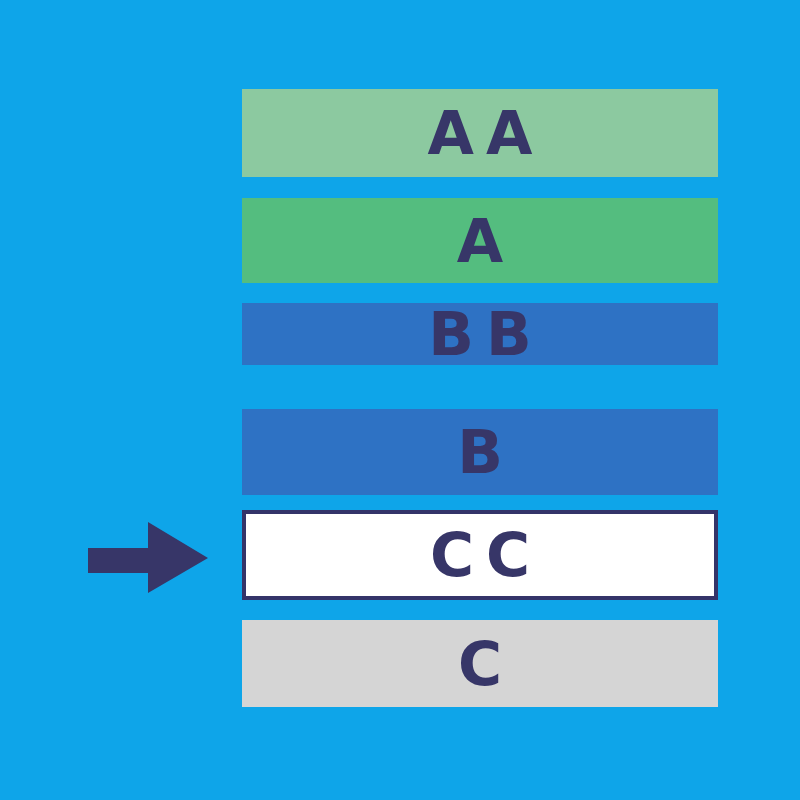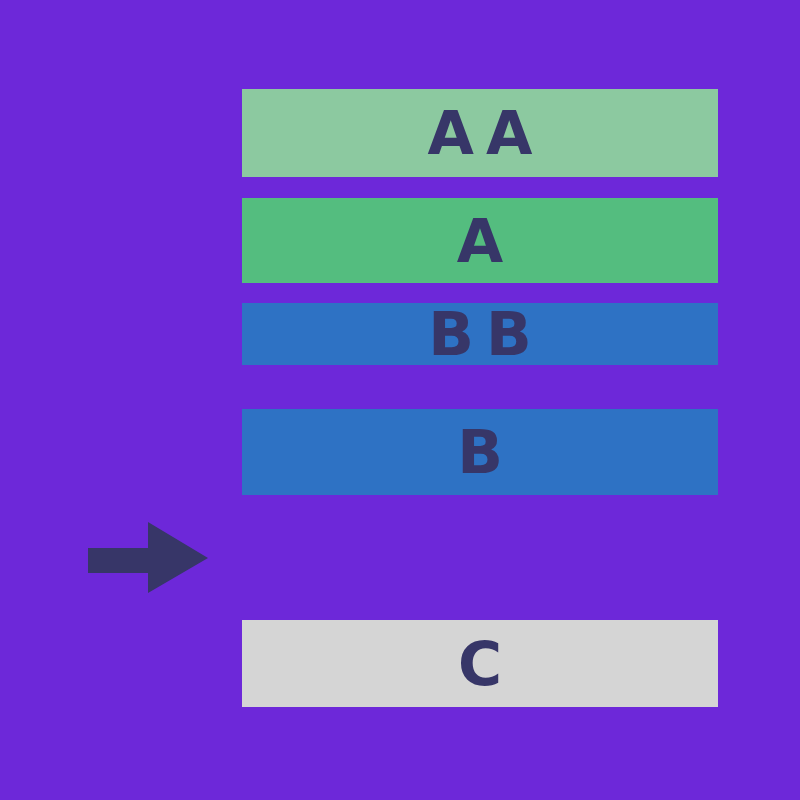--- a/index.html
+++ b/index.html
@@ -4,21 +4,21 @@
 <style>
   html, body {
     margin: 0;
     padding: 0;
     background: #ffffff;
   }
   #canvas {
     position: relative;
     width: 800px;
     height: 800px;
-    background: #6d28d9;
+    background: #0ea5e9;
     overflow: hidden;
     font-family: "DejaVu Sans", "Liberation Sans", sans-serif;
   }
   .bar {
     position: absolute;
     left: 242px;
     width: 476px;
     display: flex;
     align-items: center;
     justify-content: center;
@@ -61,20 +61,23 @@
   </div>
 
   <div class="bar bar-bb" style="background-color: rgb(46, 114, 196); color: rgb(55, 54, 104);">
     <span>BB</span>
   </div>
 
   <div class="bar bar-b" style="background-color: rgb(46, 114, 196); color: rgb(55, 54, 104);">
     <span>B</span>
   </div>
 
+  <div class="bar bar-cc" style="background-color: rgb(255, 255, 255); color: rgb(55, 54, 104); border-color: rgb(52, 52, 105);">
+    <span>CC</span>
+  </div>
 
   <div class="bar bar-c" style="background-color: rgb(213, 213, 213); color: rgb(55, 54, 104);">
     <span>C</span>
   </div>
 
   <div class="arrow-wrap" style="color: rgb(55, 54, 104);">
     <svg width="120" height="71" viewBox="0 0 120 71" aria-hidden="true">
       <polygon points="0,26 60,26 60,0 120,36 60,71 60,51 0,51" fill="currentColor"></polygon>
     </svg>
   </div>

